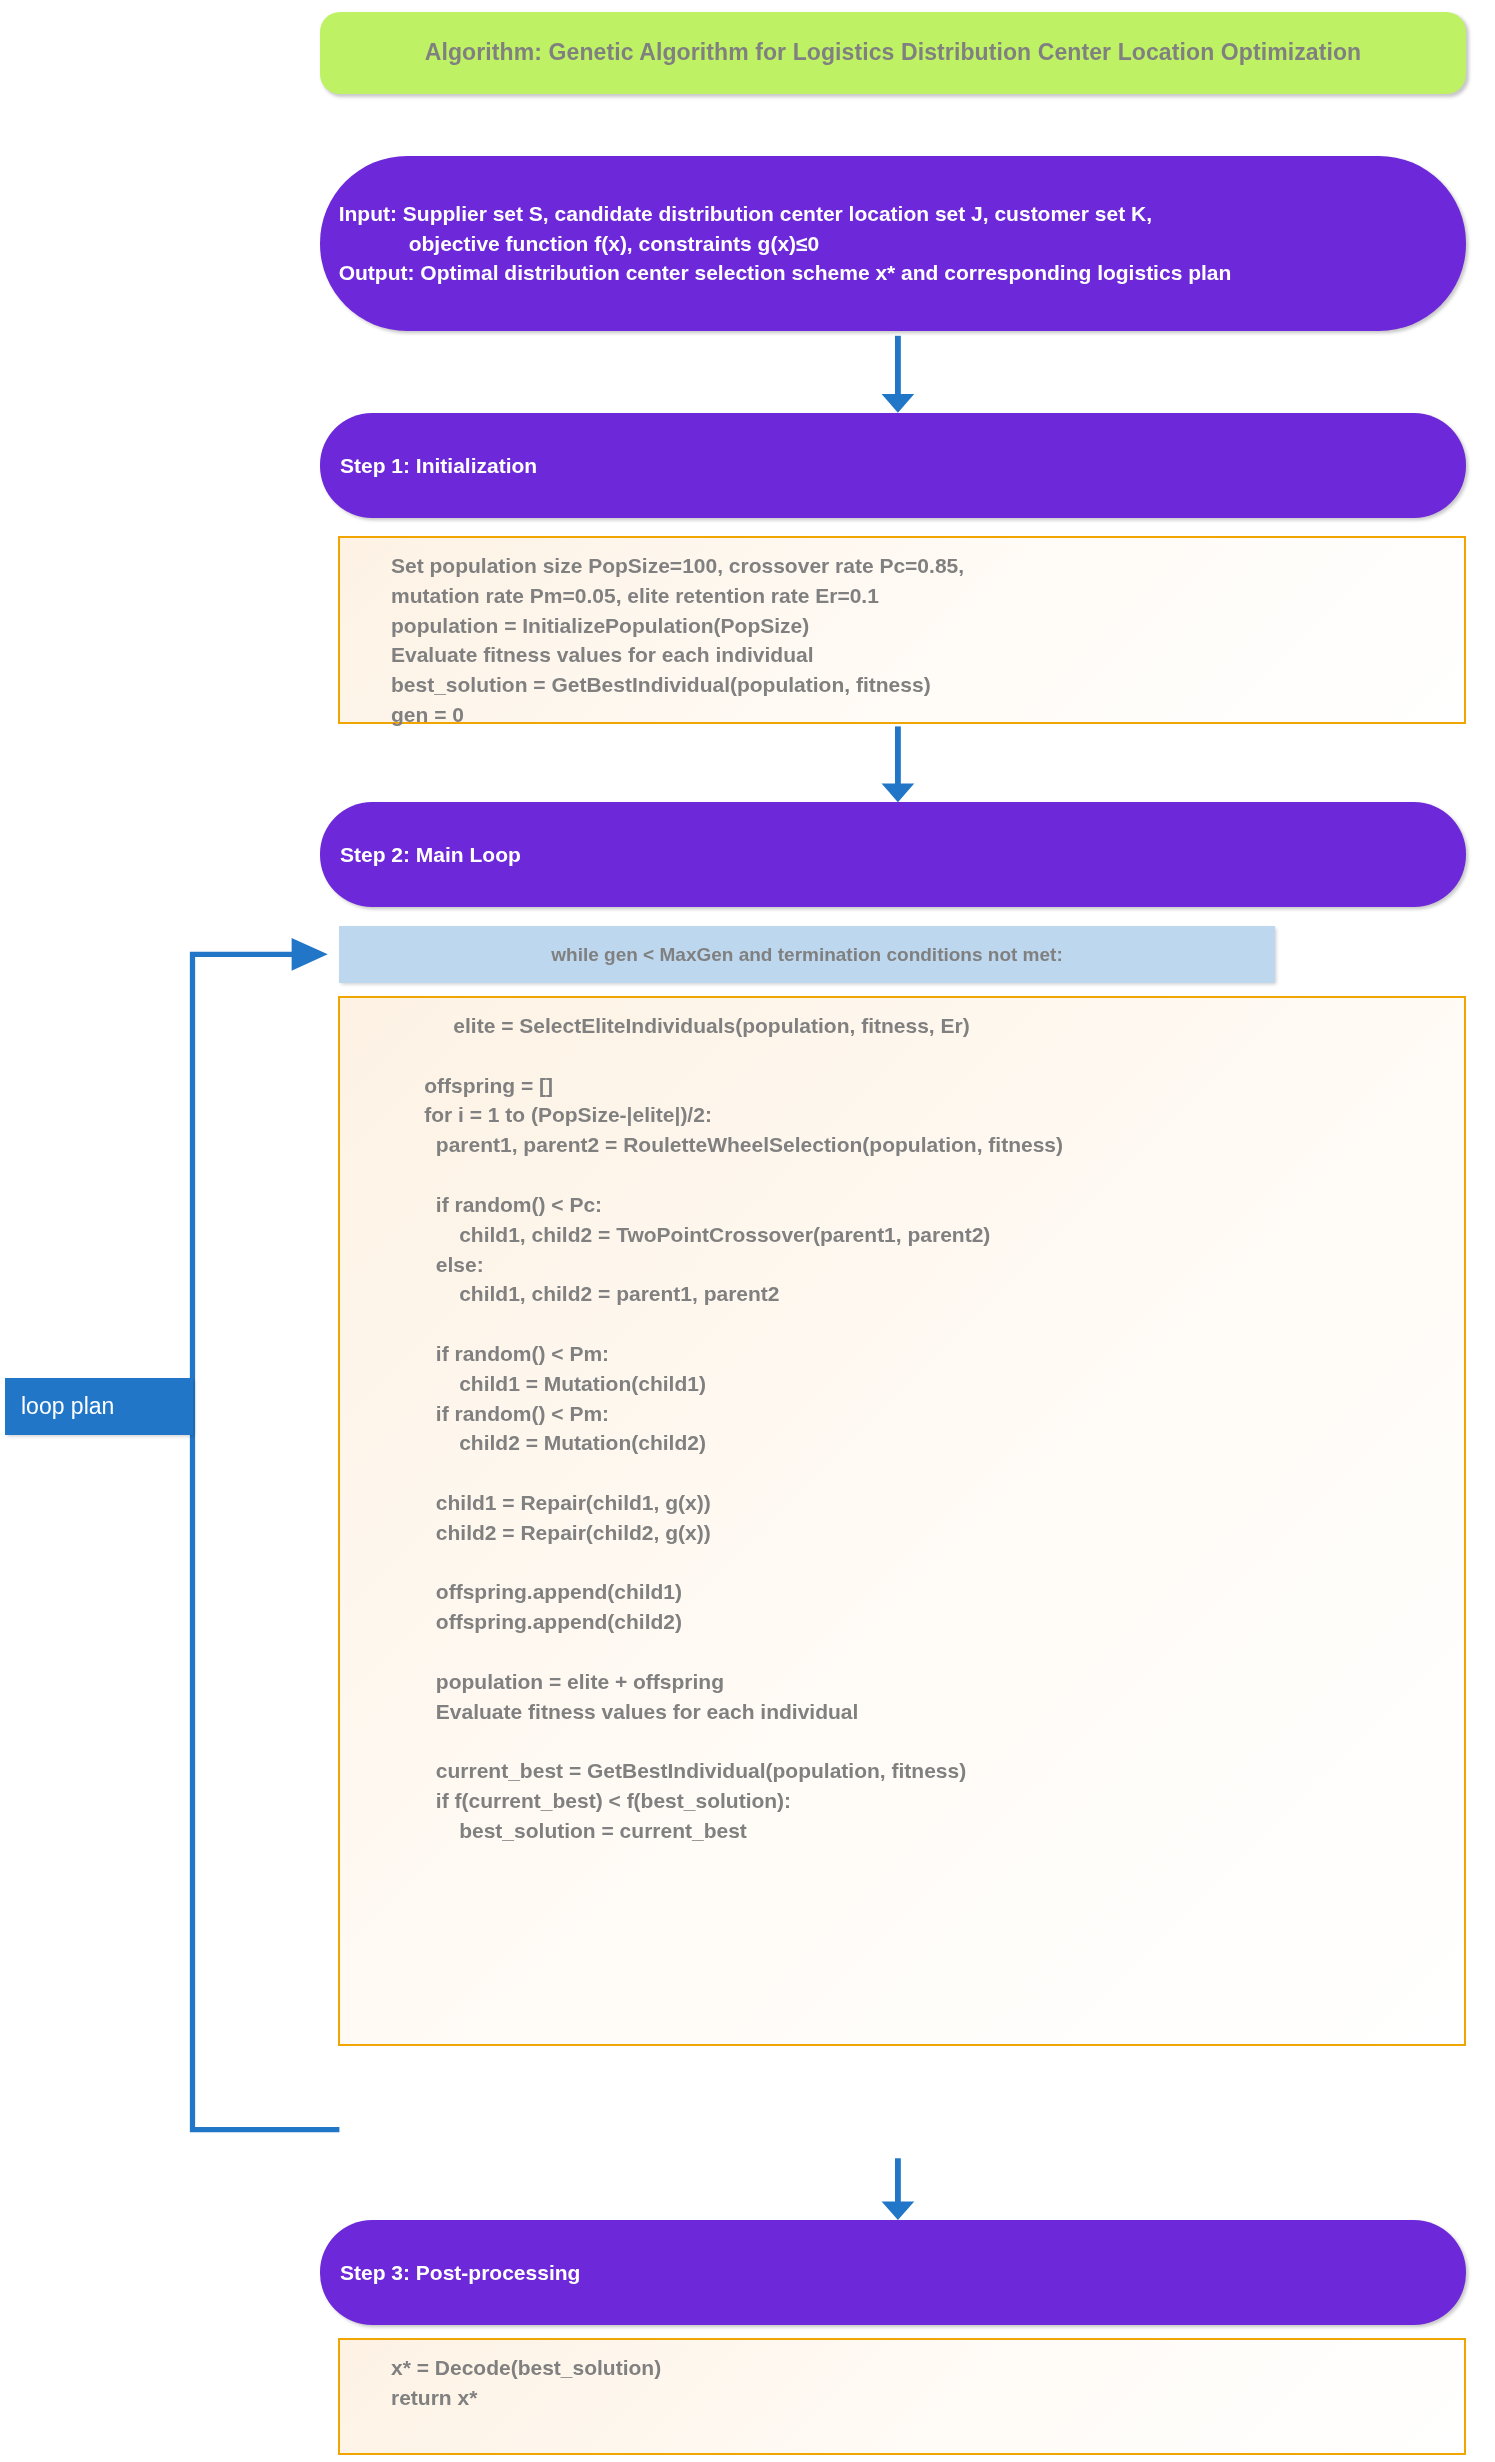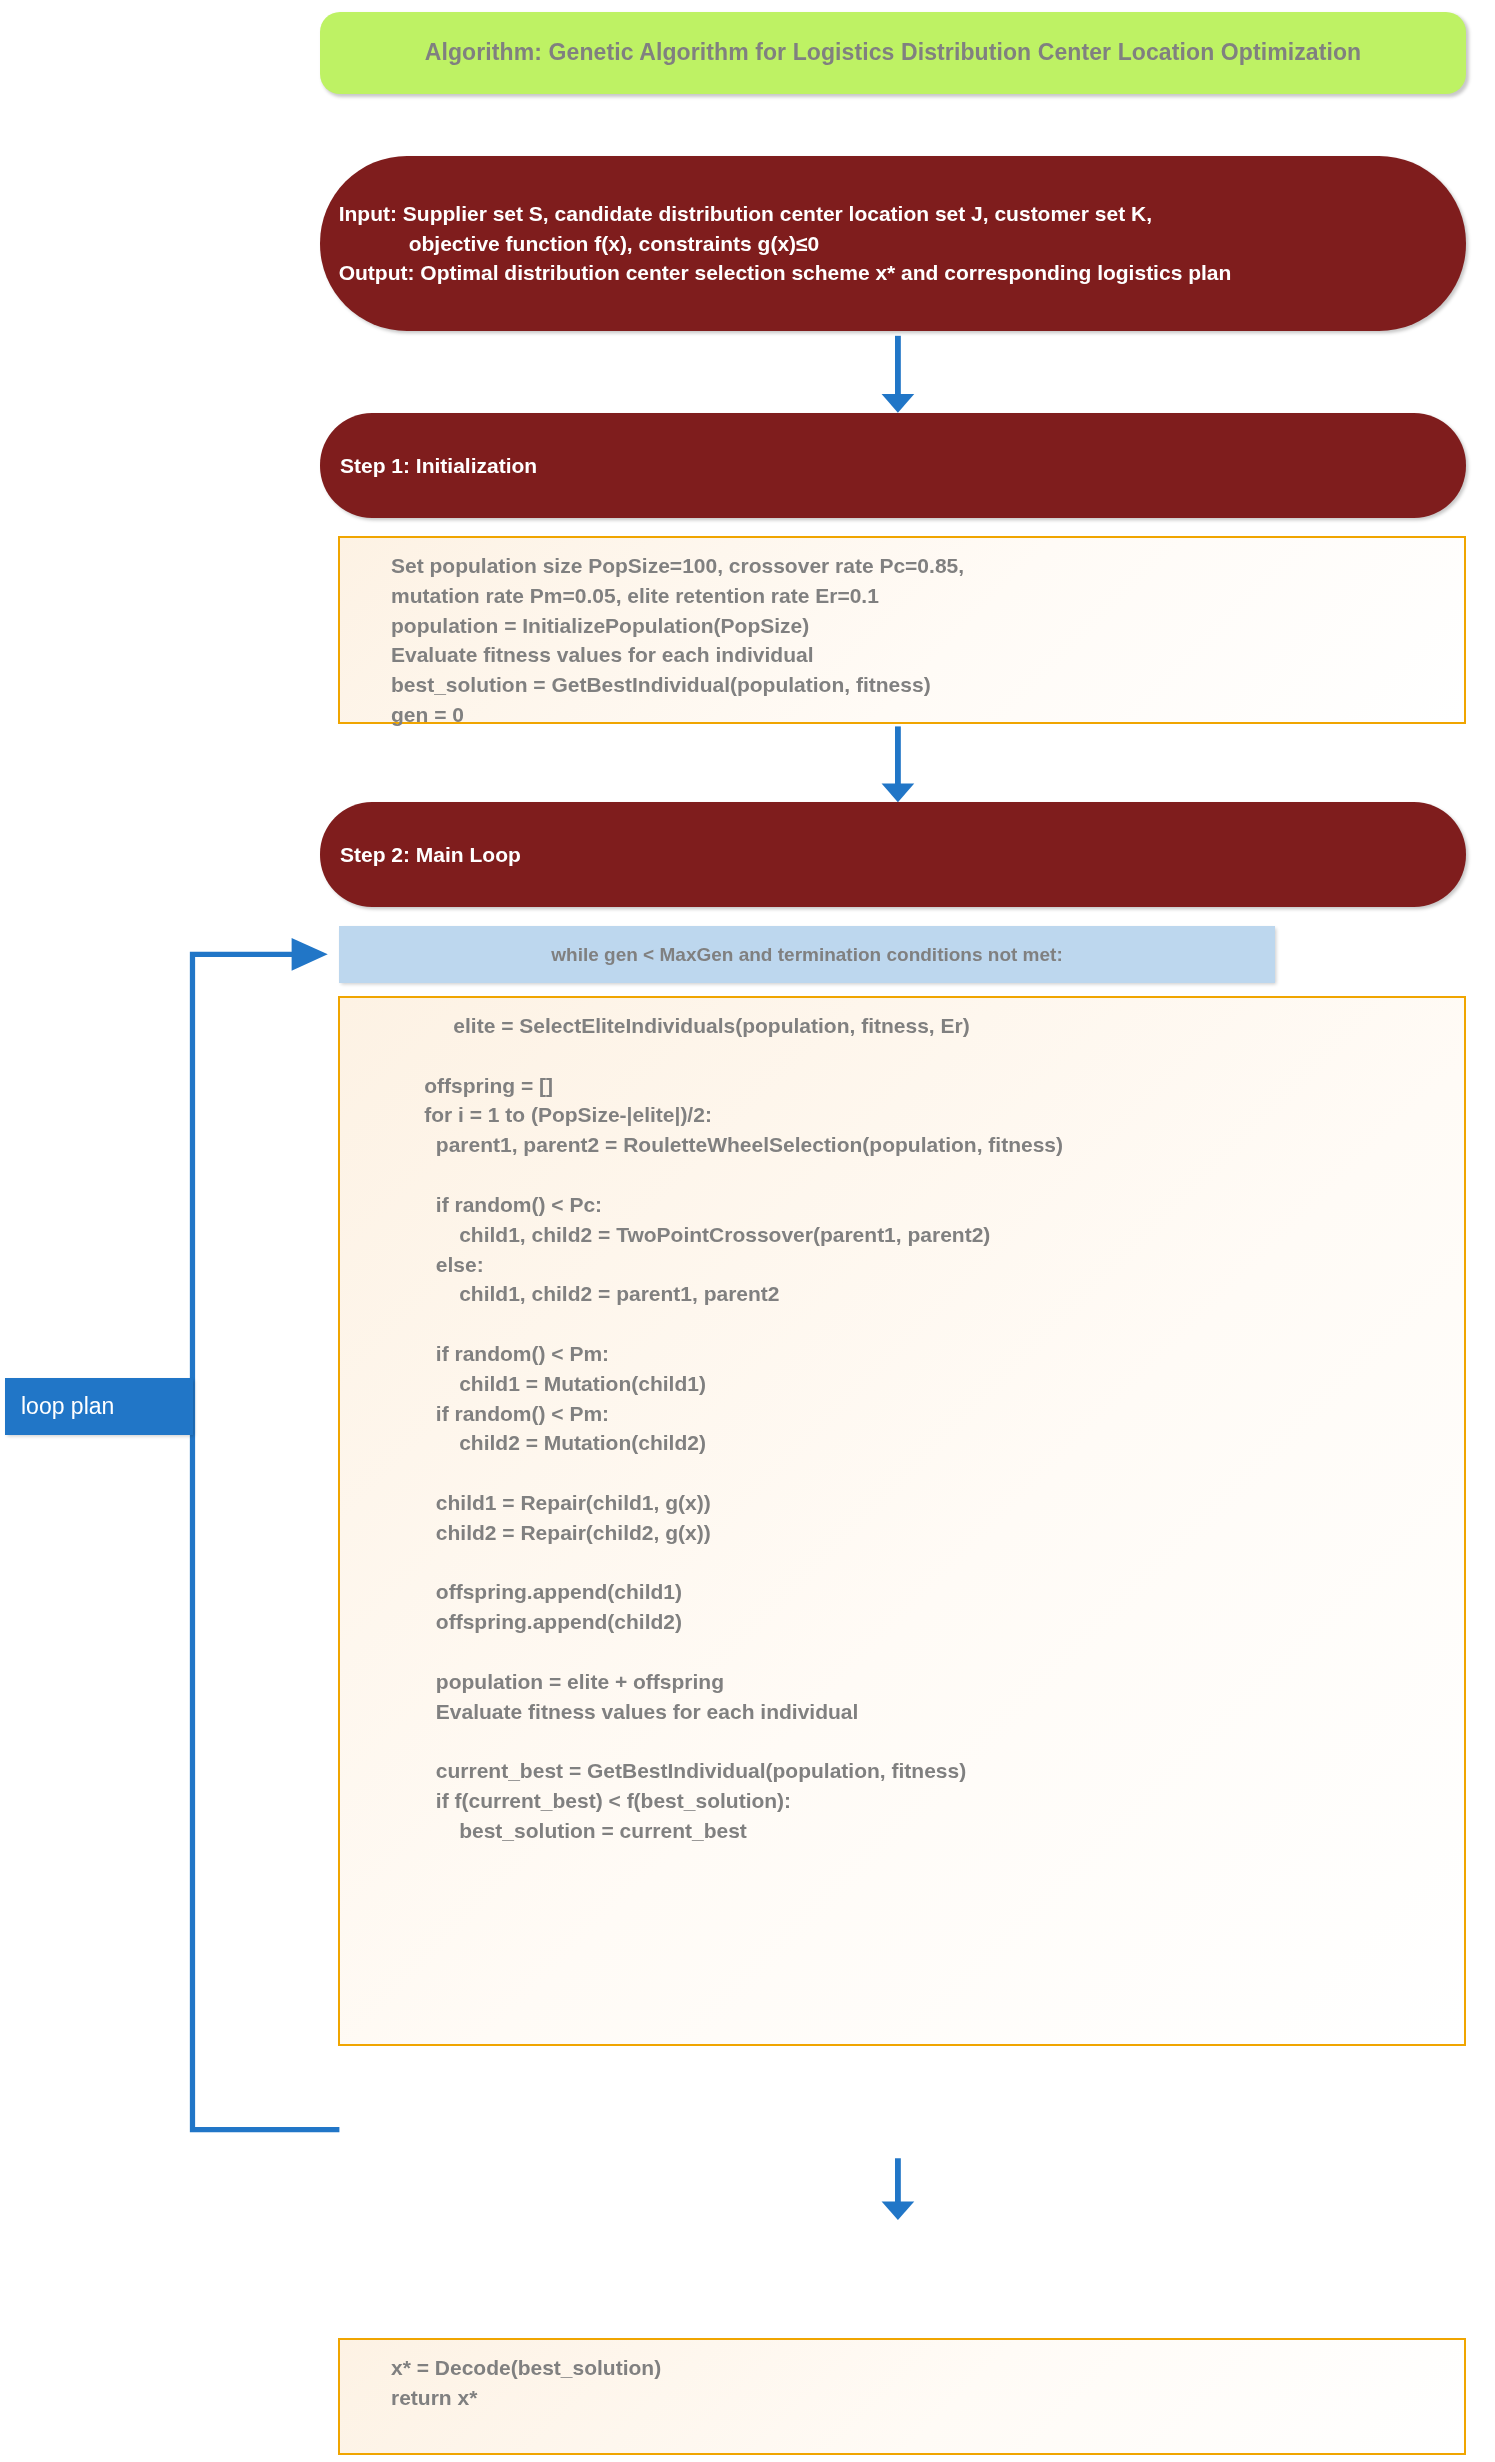--- a/index.html
+++ b/index.html
@@ -40,21 +40,21 @@
   .title-banner .txt {
     font-size: 23px;
     font-weight: bold;
     color: #808080;
     letter-spacing: 0.1px;
     white-space: nowrap;
   }
 
   
   .stadium {
-    background: #7f1d1d;
+    background: #6d28d9;
     box-shadow: 2.3px 2.3px 3.5px rgba(0,0,0,0.22);
     display: flex;
     align-items: center;
   }
   .stadium .txt {
     color: #ffffff;
     font-weight: bold;
     white-space: pre;
     line-height: 1.42;
   }
@@ -252,20 +252,23 @@
        current_best = GetBestIndividual(population, fitness)
        if f(current_best) &lt; f(best_solution):
            best_solution = current_best</div>
   </div>
 
   <div class="node loopback-label">
     <span class="txt">loop plan</span>
   </div>
 
 
+  <div class="node stadium step-block step3">
+    <span class="txt">Step 3: Post-processing</span>
+  </div>
 
   <div class="node codebox post-box">
     <div class="code">x* = Decode(best_solution)
 return x*</div>
   </div>
 
 </div>
 
 
 </body></html>

